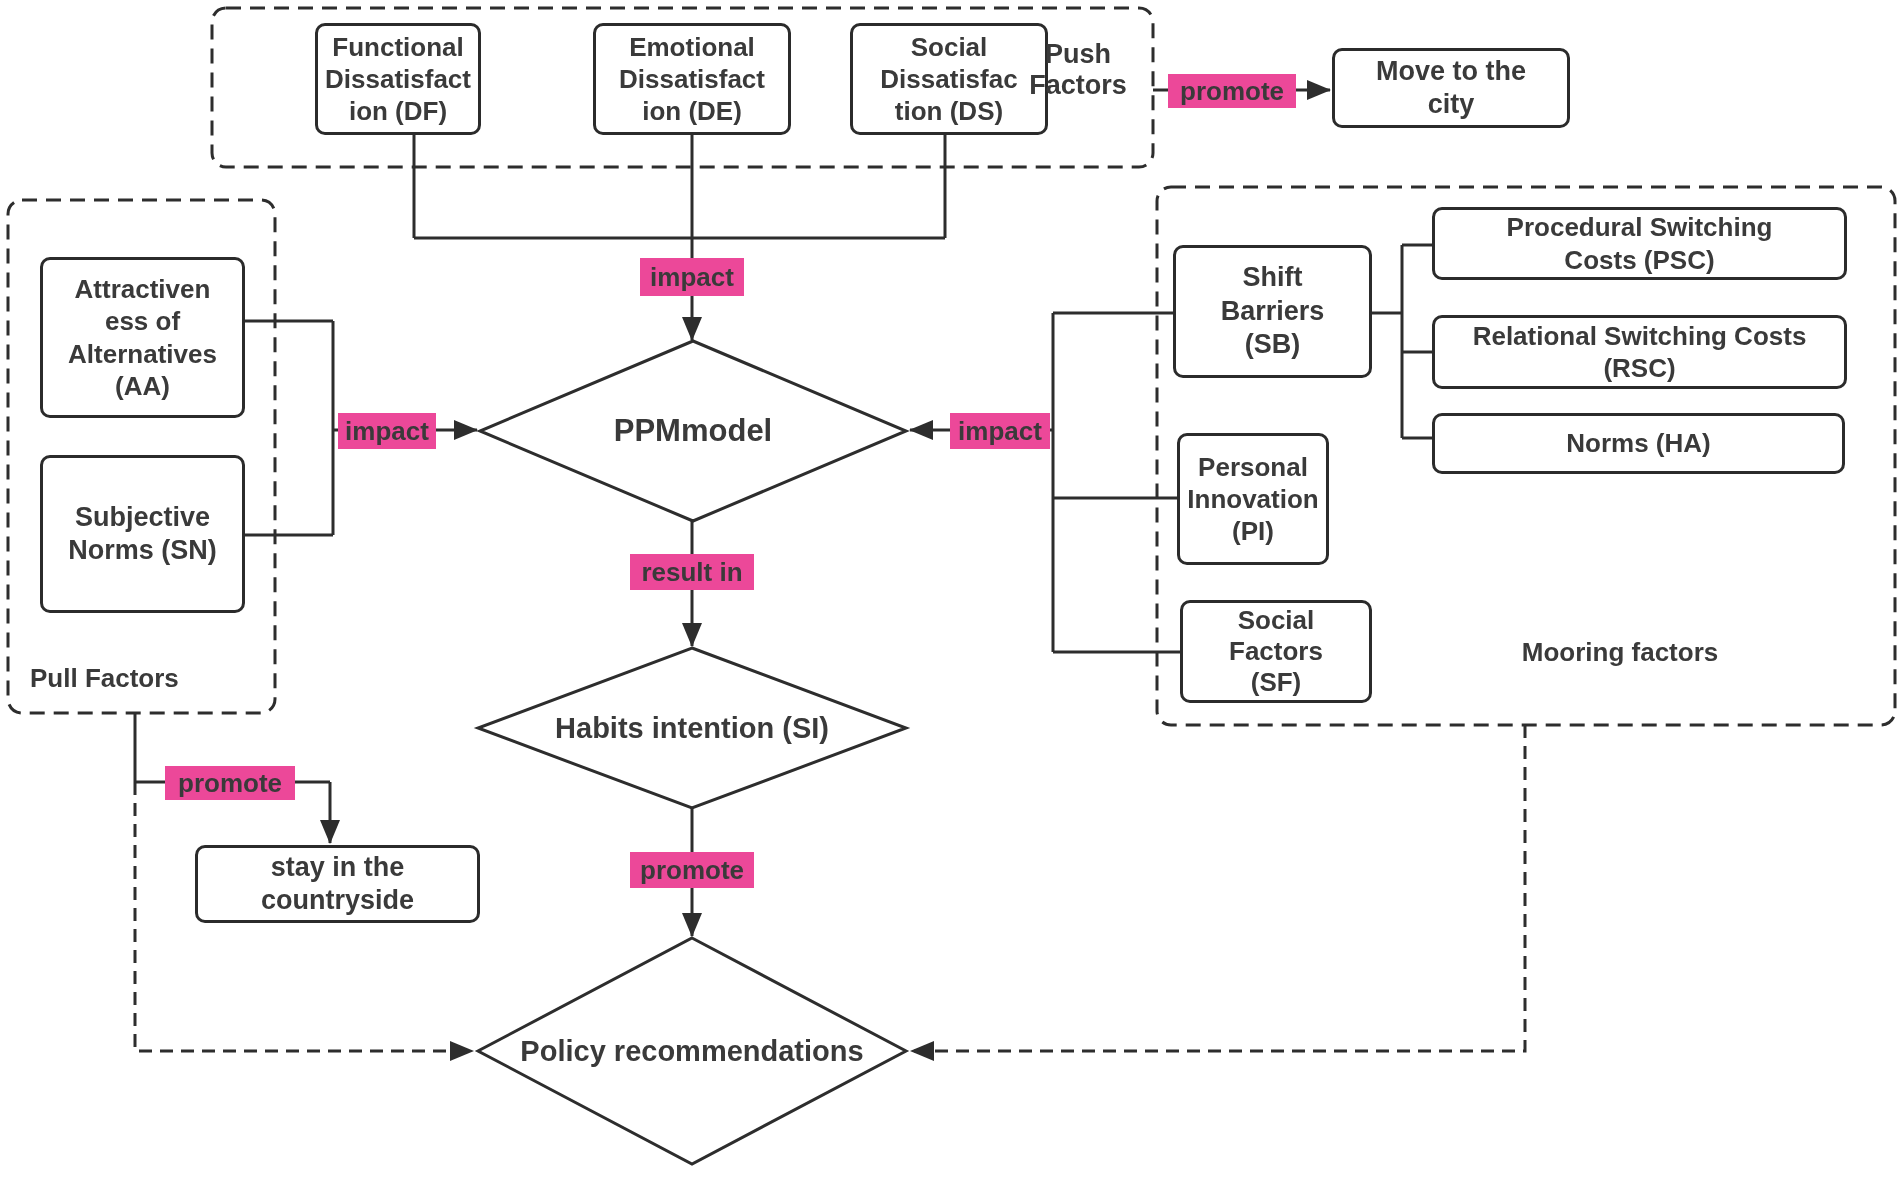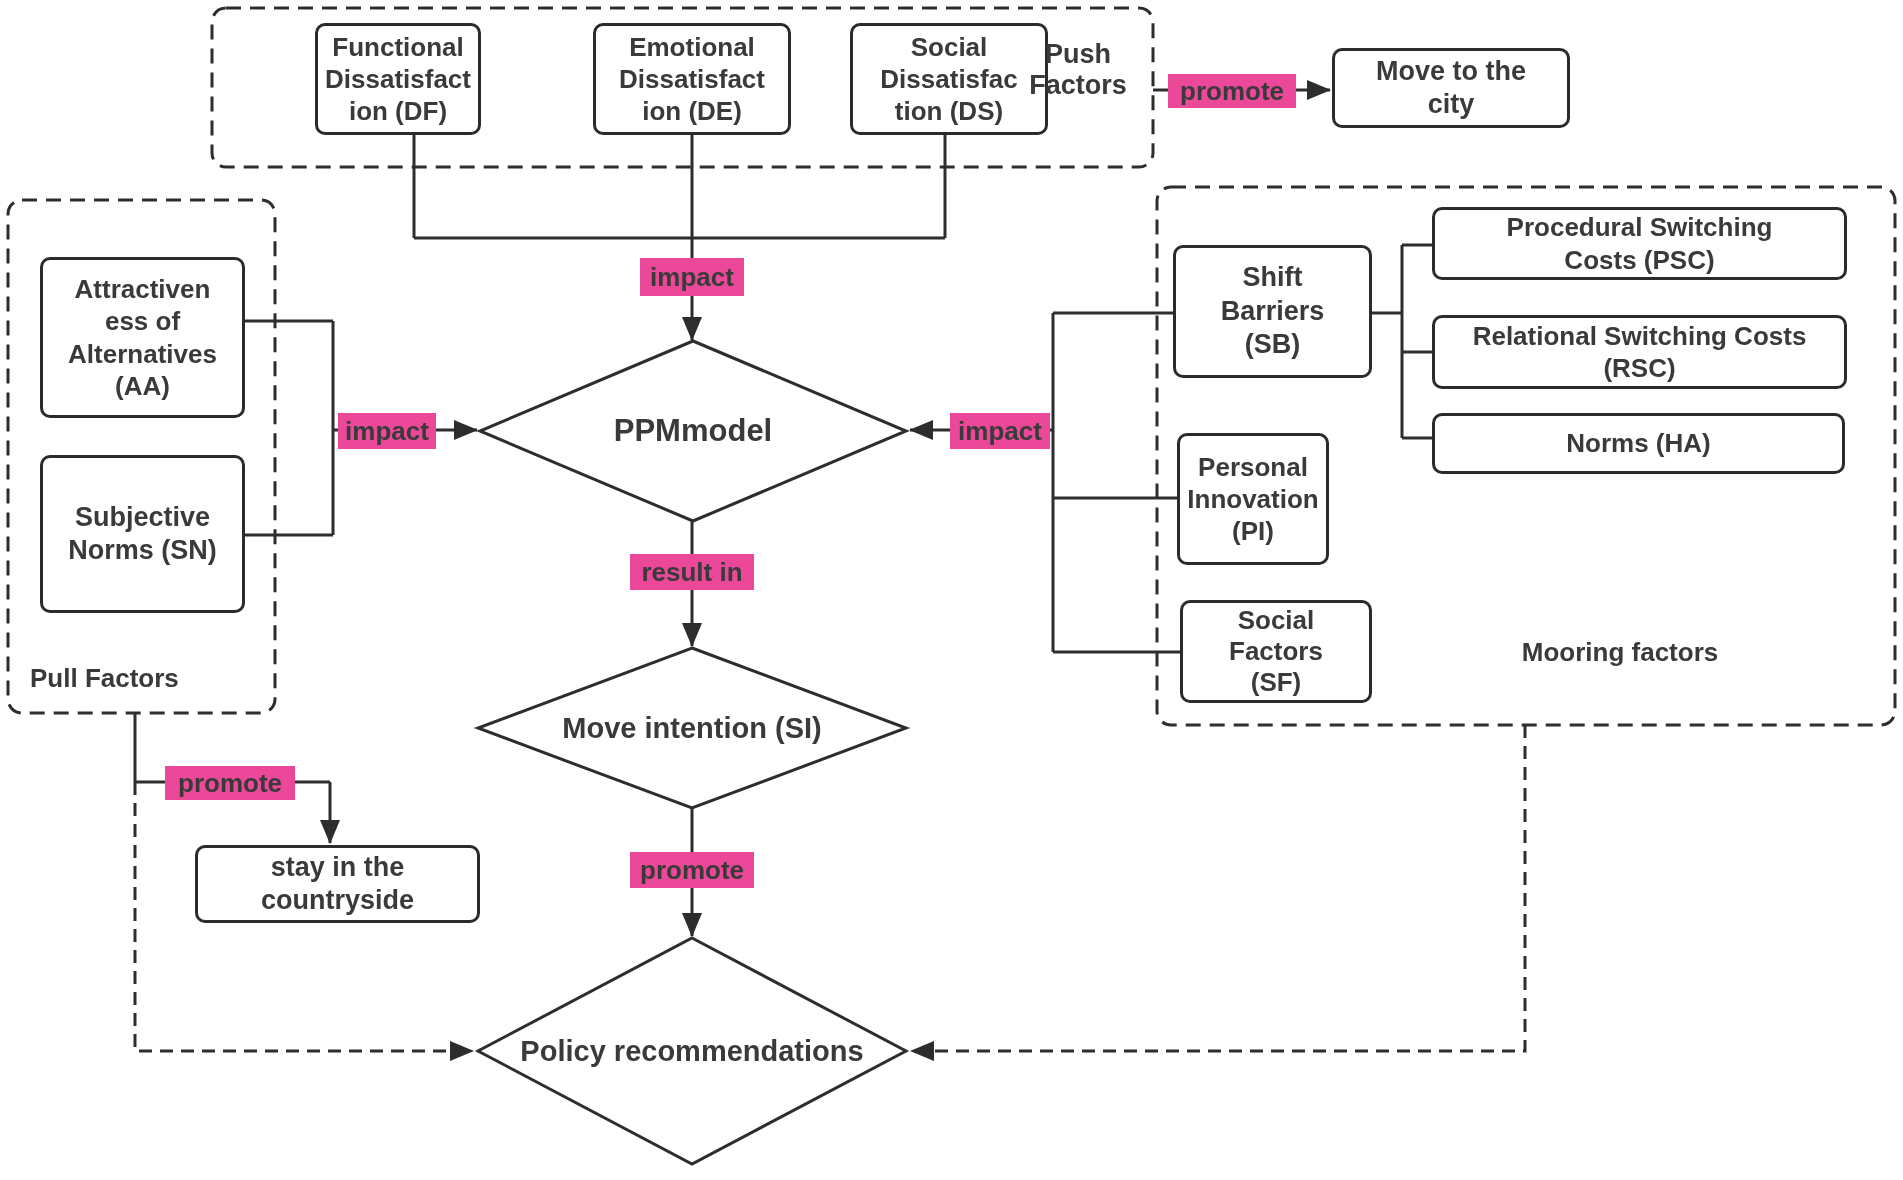--- a/index.html
+++ b/index.html
@@ -142,21 +142,21 @@
 Factors
 (SF)</div>
 
 <div class="node" style="left:1432px;top:207px;width:415px;height:73px;">Procedural Switching
 Costs (PSC)</div>
 <div class="node" style="left:1432px;top:315px;width:415px;height:74px;">Relational Switching Costs
 (RSC)</div>
 <div class="node" style="left:1432px;top:413px;width:413px;height:61px;">Norms (HA)</div>
 
 <div class="dlabel" style="left:543px;top:406px;width:300px;height:50px;font-size:31px;">PPMmodel</div>
-<div class="dlabel" style="left:512px;top:705px;width:360px;height:46px;font-size:29px;">Move intention (SI)</div>
+<div class="dlabel" style="left:512px;top:705px;width:360px;height:46px;font-size:29px;">Habits intention (SI)</div>
 <div class="dlabel" style="left:492px;top:1028px;width:400px;height:46px;font-size:29px;">Policy recommendations</div>
 
 <div class="elabel" style="left:640px;top:258px;width:104px;height:38px;">impact</div>
 <div class="elabel" style="left:338px;top:413px;width:98px;height:36px;">impact</div>
 <div class="elabel" style="left:950px;top:413px;width:100px;height:36px;">impact</div>
 <div class="elabel" style="left:630px;top:554px;width:124px;height:36px;">result in</div>
 <div class="elabel" style="left:630px;top:852px;width:124px;height:36px;">promote</div>
 <div class="elabel" style="left:1168px;top:74px;width:128px;height:34px;">promote</div>
 <div class="elabel" style="left:165px;top:766px;width:130px;height:34px;">promote</div>
 

